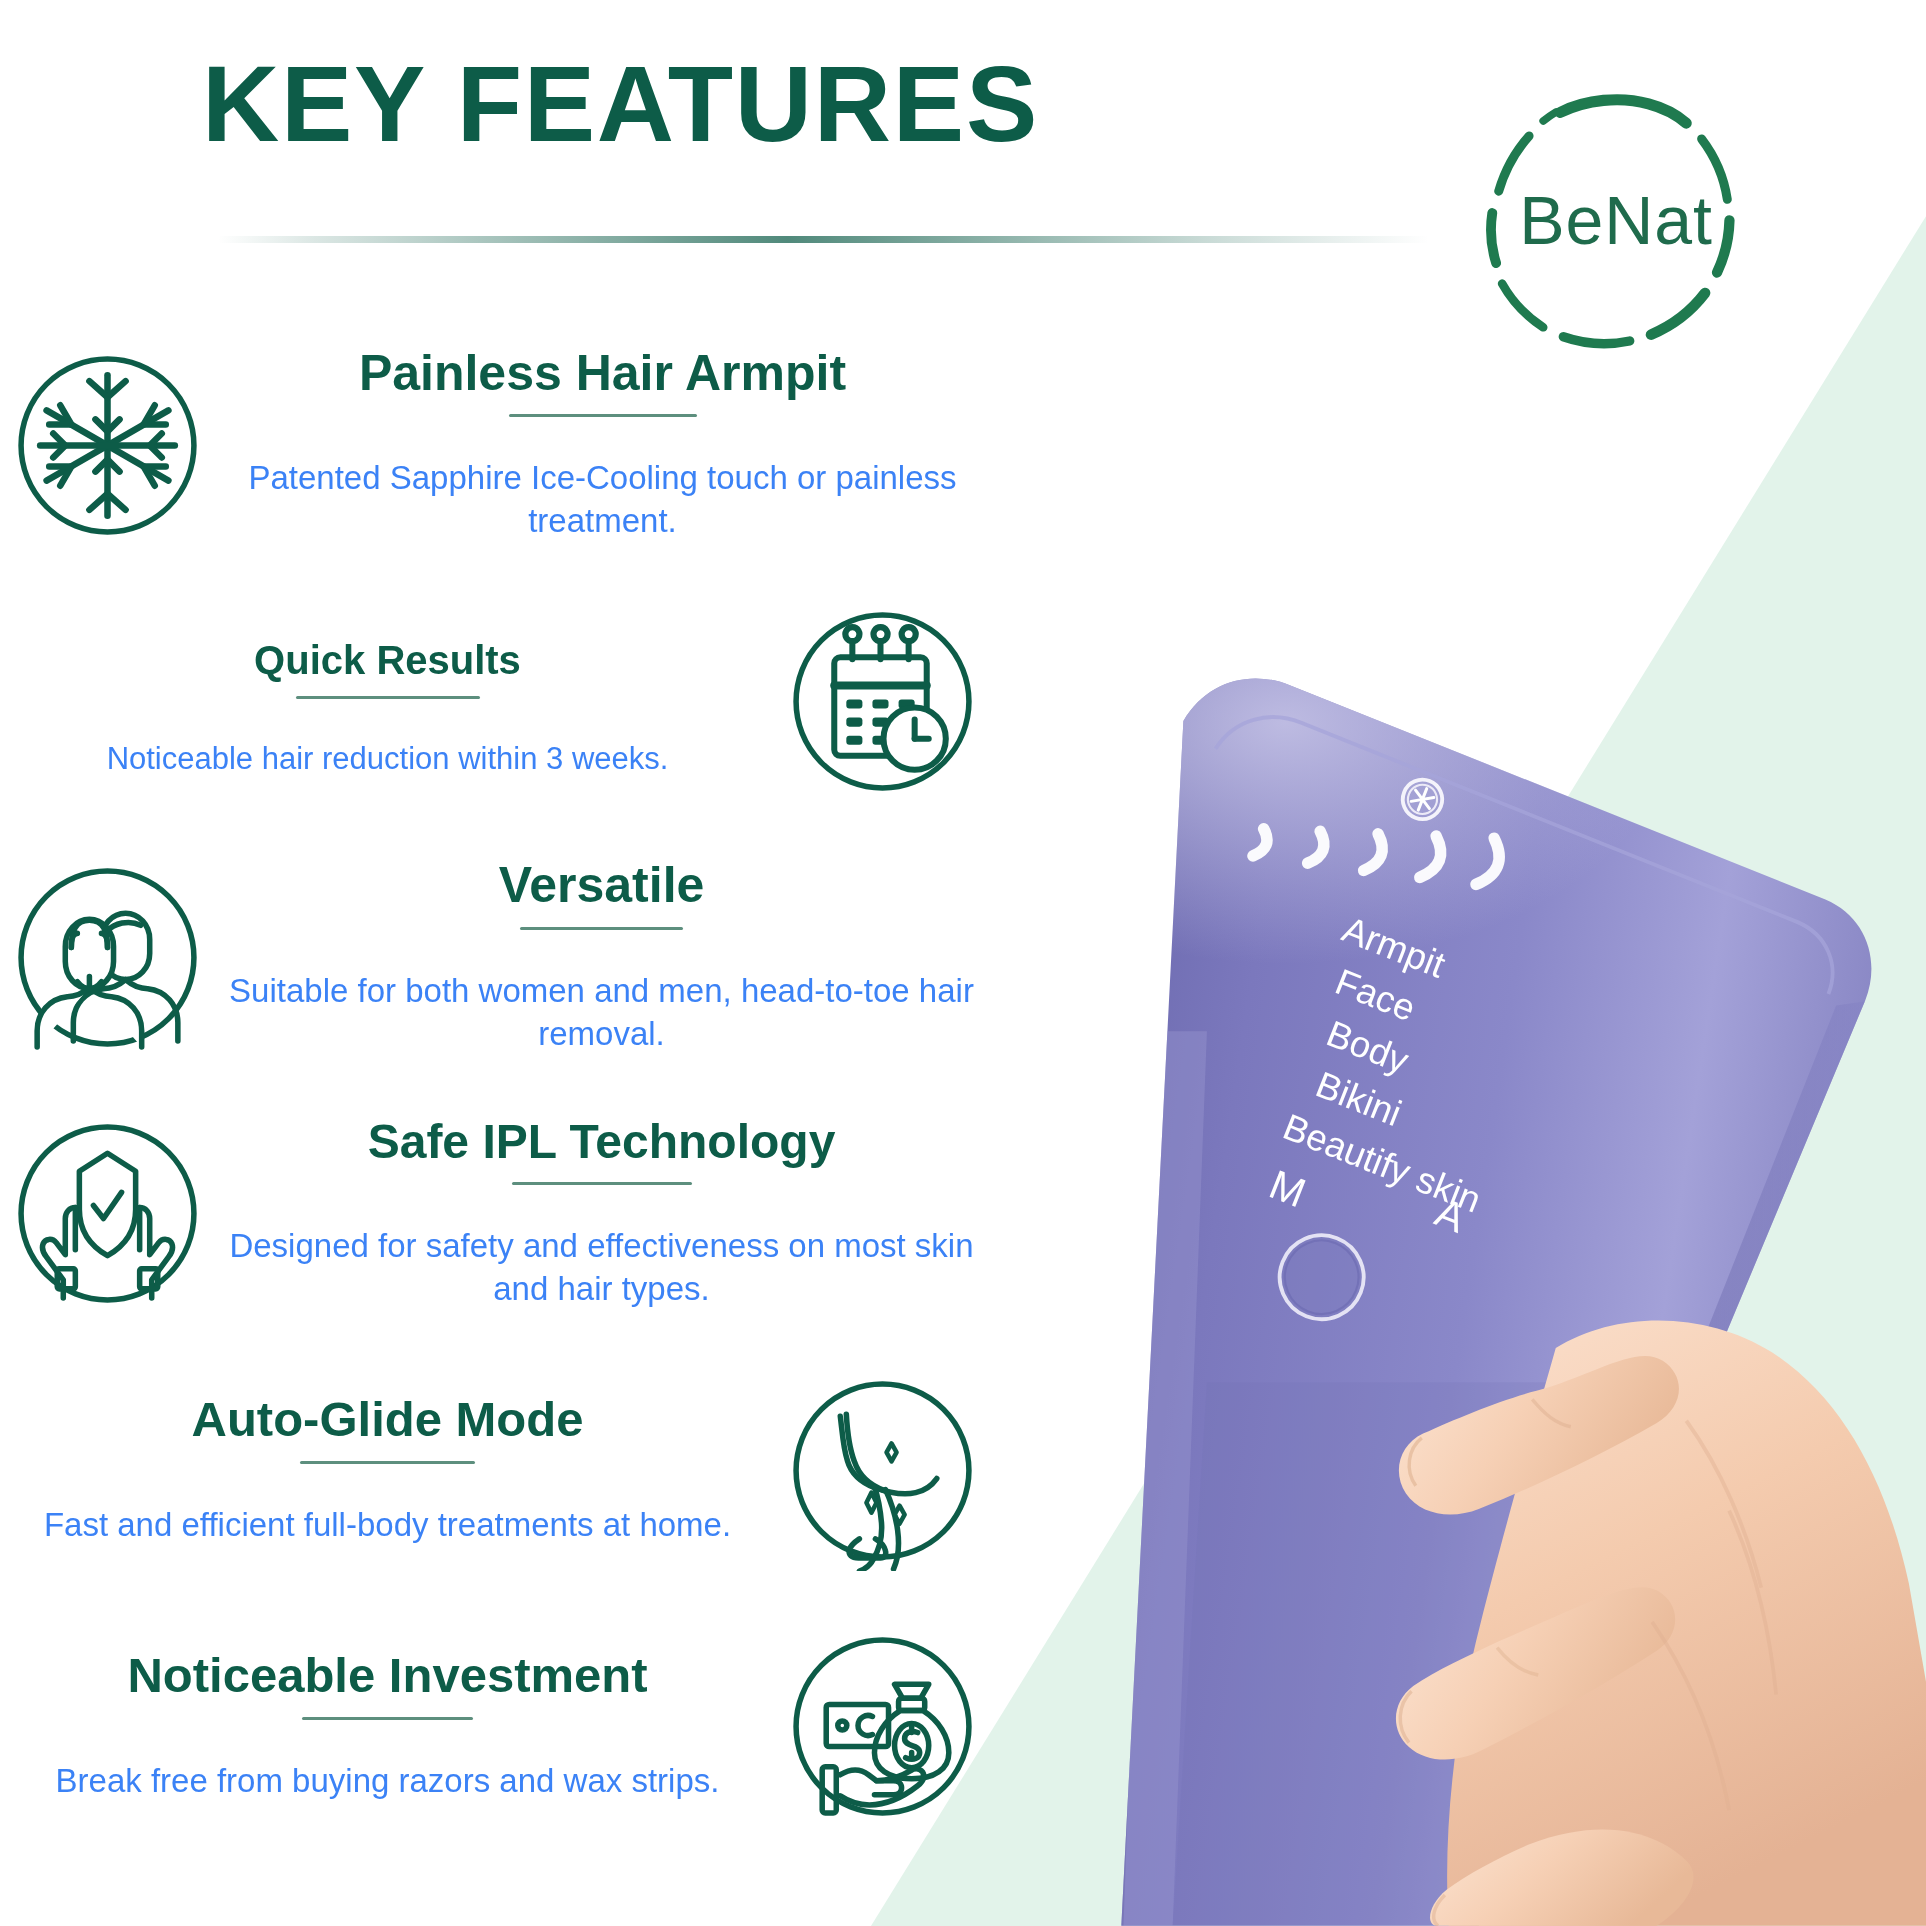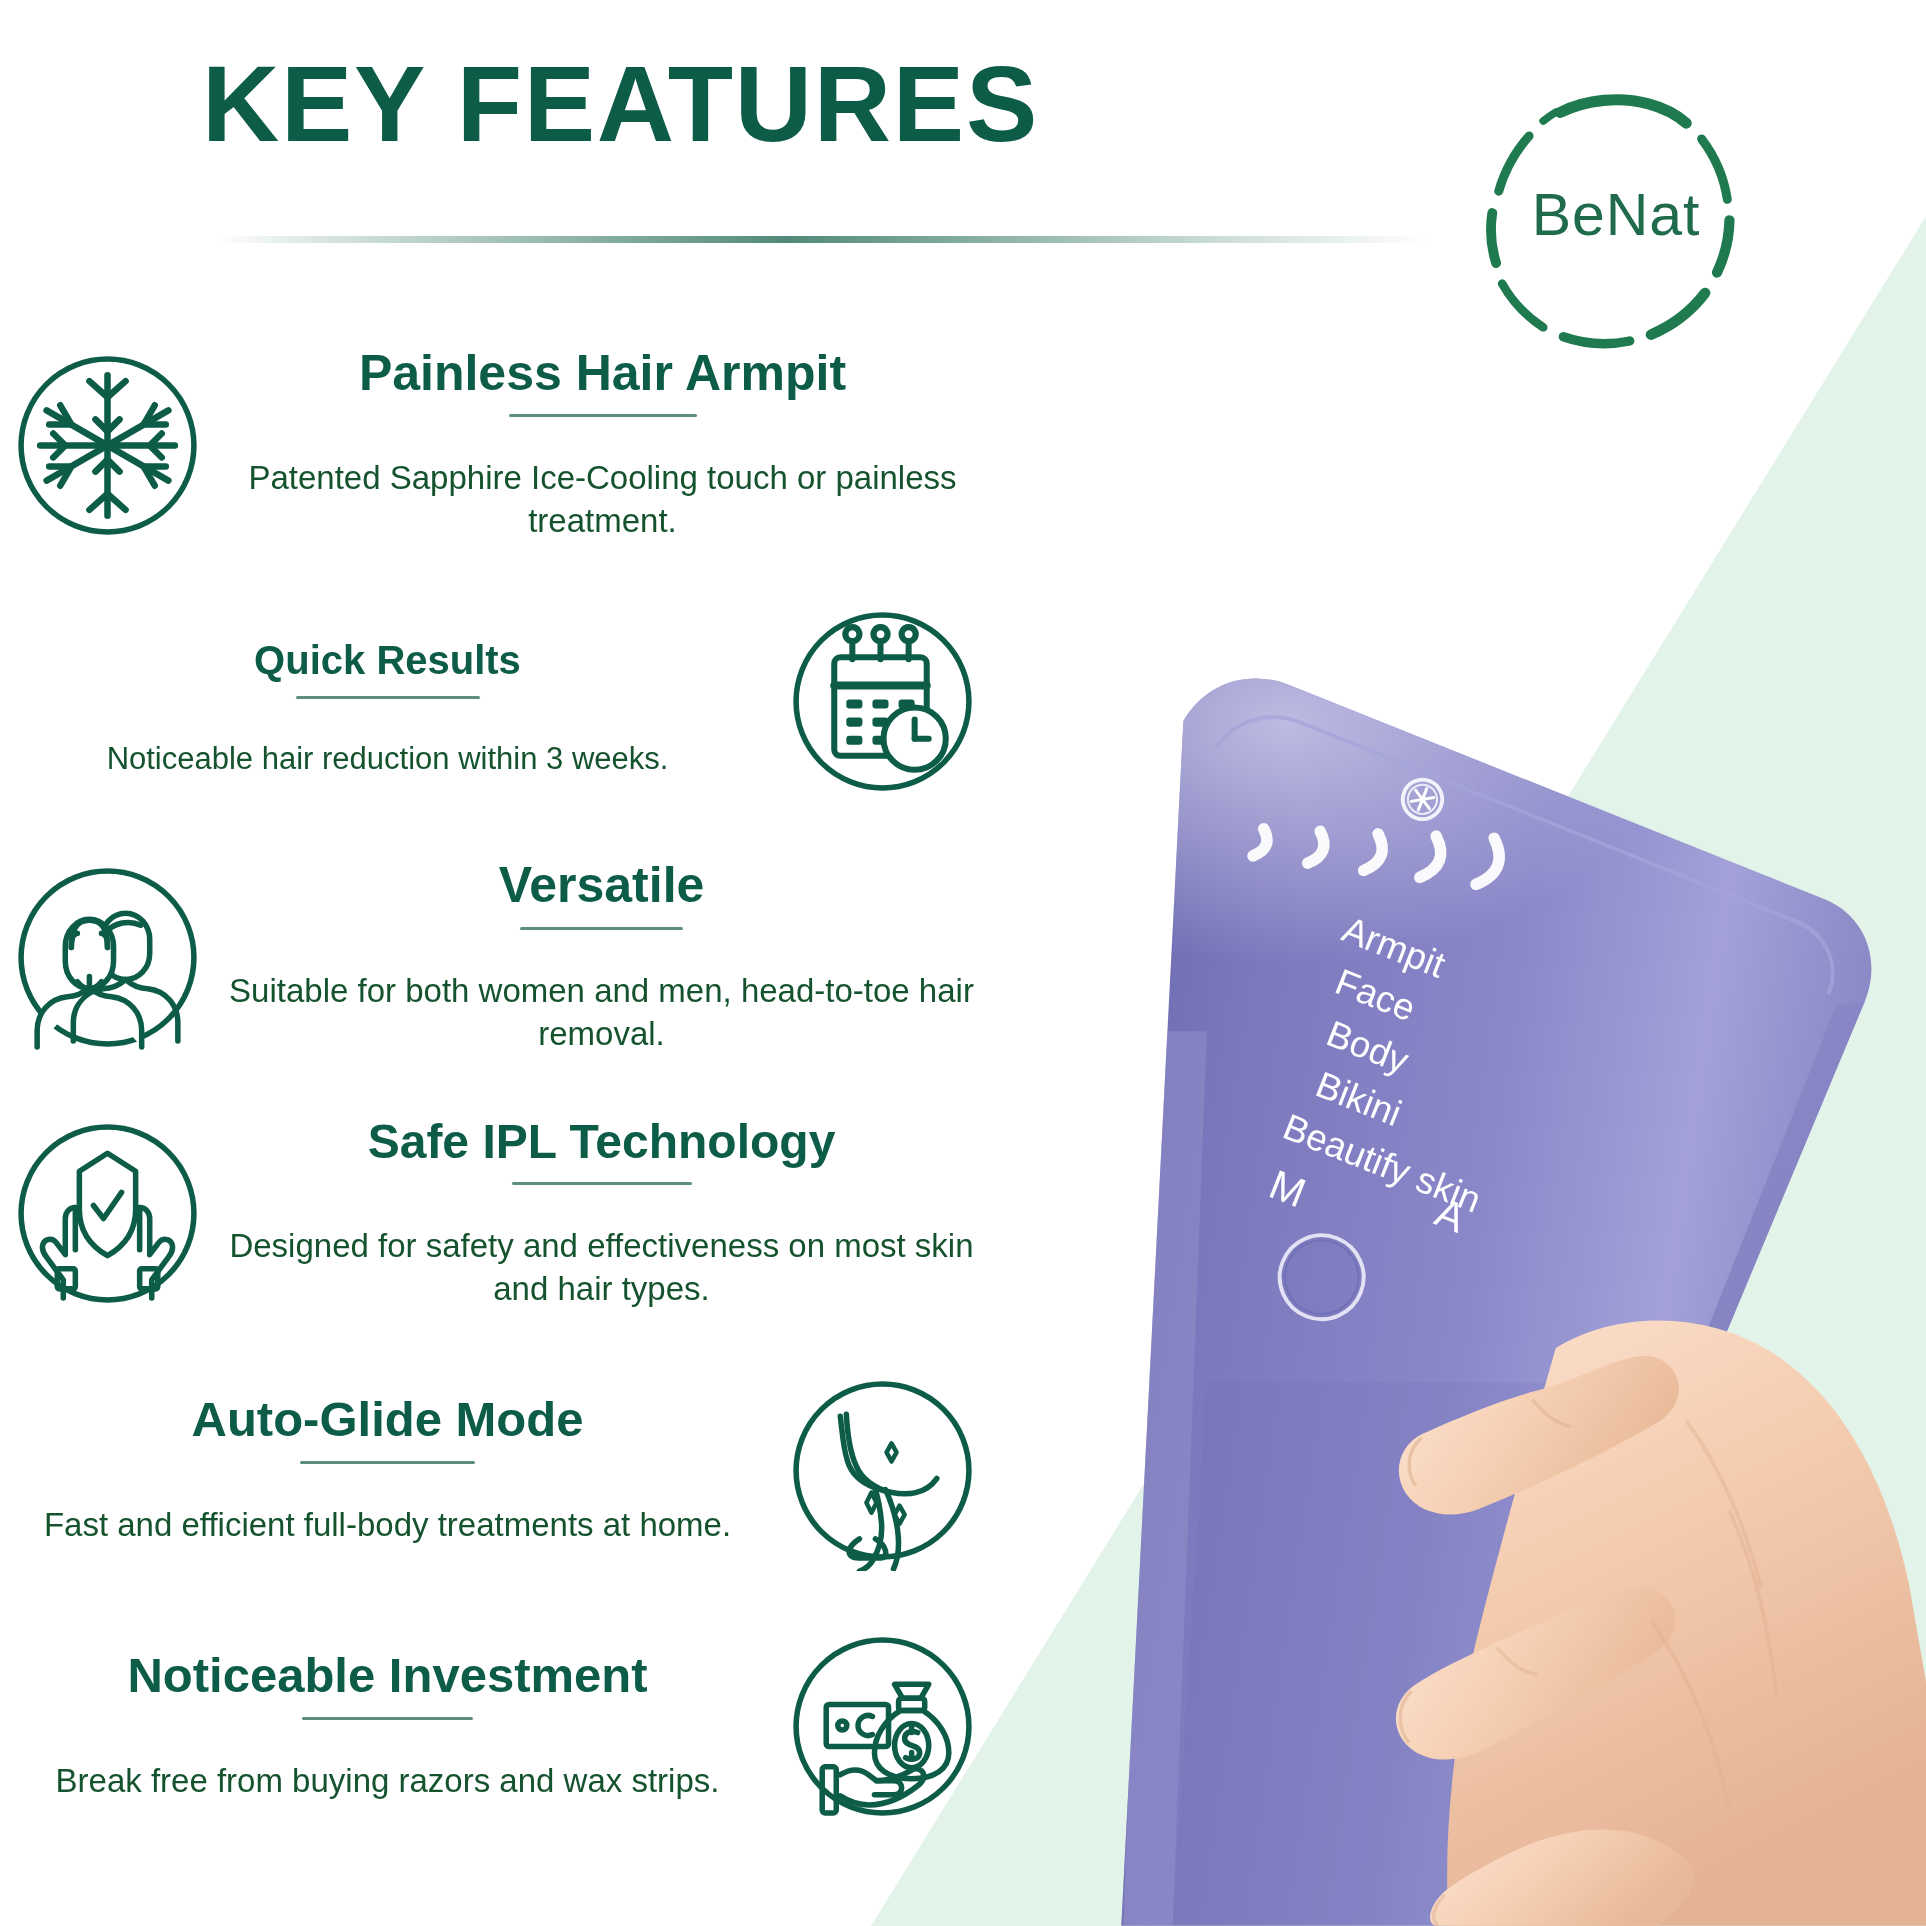--- a/index.html
+++ b/index.html
@@ -31,21 +31,21 @@
     position:absolute;left:218px;top:236px;width:1211px;height:6.8px;
     border-radius:3.4px;
     background:linear-gradient(90deg,rgba(13,92,72,0) 0%,rgba(13,92,72,.15) 8%,rgba(13,92,72,.72) 47%,rgba(13,92,72,.22) 82%,rgba(13,92,72,0) 100%);
   }
 
   
   .brand{position:absolute;left:1479px;top:79px;width:274px;height:274px;z-index:6;}
   .brand svg{width:100%;height:100%;display:block;}
   .brand-name{
     position:absolute;left:0;top:102px;width:274px;text-align:center;
-    font-size:59px;color:#1f6b4c;letter-spacing:0.9px;font-weight:400;
+    font-size:68px;color:#1f6b4c;letter-spacing:0.9px;font-weight:400;
   }
 
   
   .features{position:absolute;left:0;top:325px;width:989px;z-index:5;}
   .feature{
     position:relative;display:flex;align-items:center;
     height:240px;margin-bottom:16.3px;
   }
   .feature.icon-right{flex-direction:row-reverse;}
 
@@ -58,21 +58,21 @@
   .ftext{flex:1 1 auto;padding:0 11px;text-align:center;}
   .ftitle{
     font-size:48px;font-weight:bold;color:#0d5c48;
     line-height:1.06;white-space:nowrap;
   }
   .frule{
     width:180px;height:3px;background:#5d8f7e;border-radius:1.7px;
     margin:14.6px auto 14.6px auto;
   }
   .fdesc{
-    font-size:33px;color:#14532d;line-height:1.3;font-weight:400;margin-top:40px;
+    font-size:33px;color:#3b82f6;line-height:1.3;font-weight:400;margin-top:40px;
   }
 
   
   .feature.f1 .ftext{padding-left:13px;}
   .feature.f1 .ftitle{font-size:50px;}
   .feature.f1 .frule{width:188px;}
   .feature.f2 .ftitle{font-size:40px;margin-top:16px;}
   .feature.f2 .frule{width:184px;}
   .feature.f2 .fdesc{font-size:31px;white-space:nowrap;}
   .feature.f3 .ftitle{font-size:50px;}

